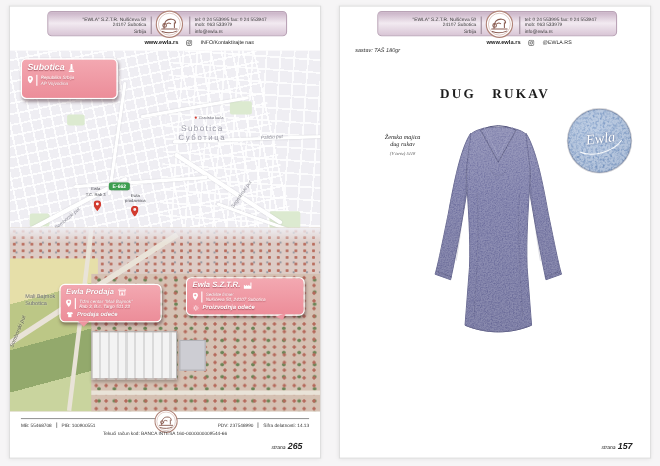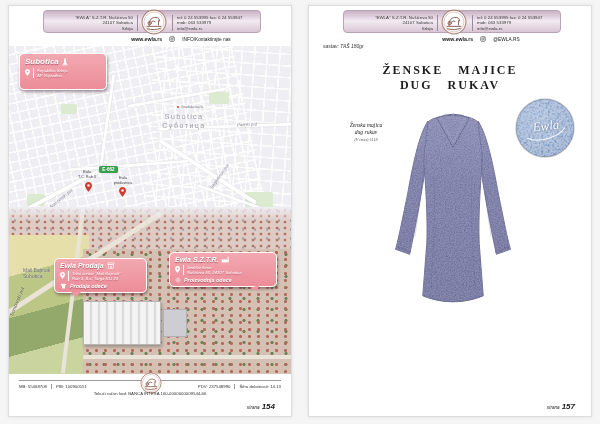--- a/index.html
+++ b/index.html
@@ -340,21 +340,21 @@
         <span>PDV: 237548990</span>
         <span class="fsep"></span>
         <span>Šifra delatnosti: 14.13</span>
       </div>
     </div>
     <svg class="flogo" viewBox="0 0 24 24">
         <use href="#sym-logo"></use>
       </svg>
     <div class="faccount">Tekući račun kod: BANCA INTESA 160-0000000009544-66</div>
     <div class="strana">
-      <span class="w">strana</span><span class="n">154</span>
+      <span class="w">strana</span><span class="n">265</span>
     </div>
   </div>
 
   <div class="page page-right">
 
     <div class="hbar">
       <div class="hcompany">
         <div>"EWLA" S.Z.T.R. Nušićeva 50</div>
         <div>24107 Subotica</div>
         <div>Srbija</div>
@@ -370,21 +370,20 @@
     </div>
     <div class="hline">
       <span class="hwww">www.ewla.rs</span>
       <svg class="hinsta" viewBox="0 0 10 10">
           <use href="#sym-insta"></use>
         </svg>
       <span class="hsocial">@EWLA.RS</span>
     </div>
 
     <div class="material">sastav: TAŠ 180gr</div>
-    <div class="ptitle ptitle1">ŽENSKE MAJICE</div>
     <div class="ptitle ptitle2">DUG RUKAV</div>
 
     <div class="caption">
       <div>Ženska majica</div>
       <div>dug rukav</div>
       <div class="c3">(V izrez) 5118</div>
     </div>
 
     <svg class="shirt" viewBox="0 0 150 250">
       <defs>

